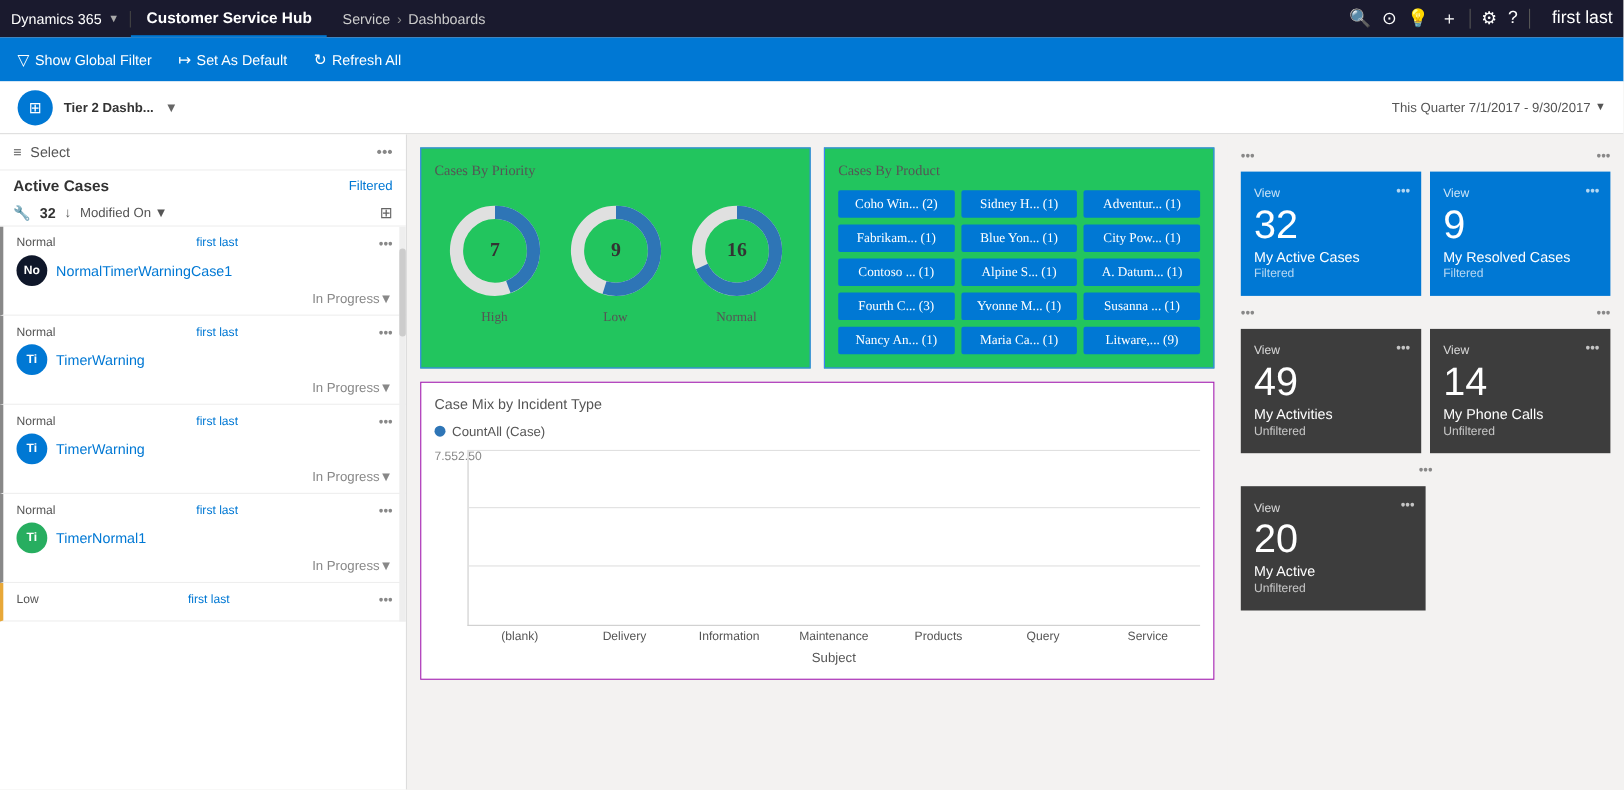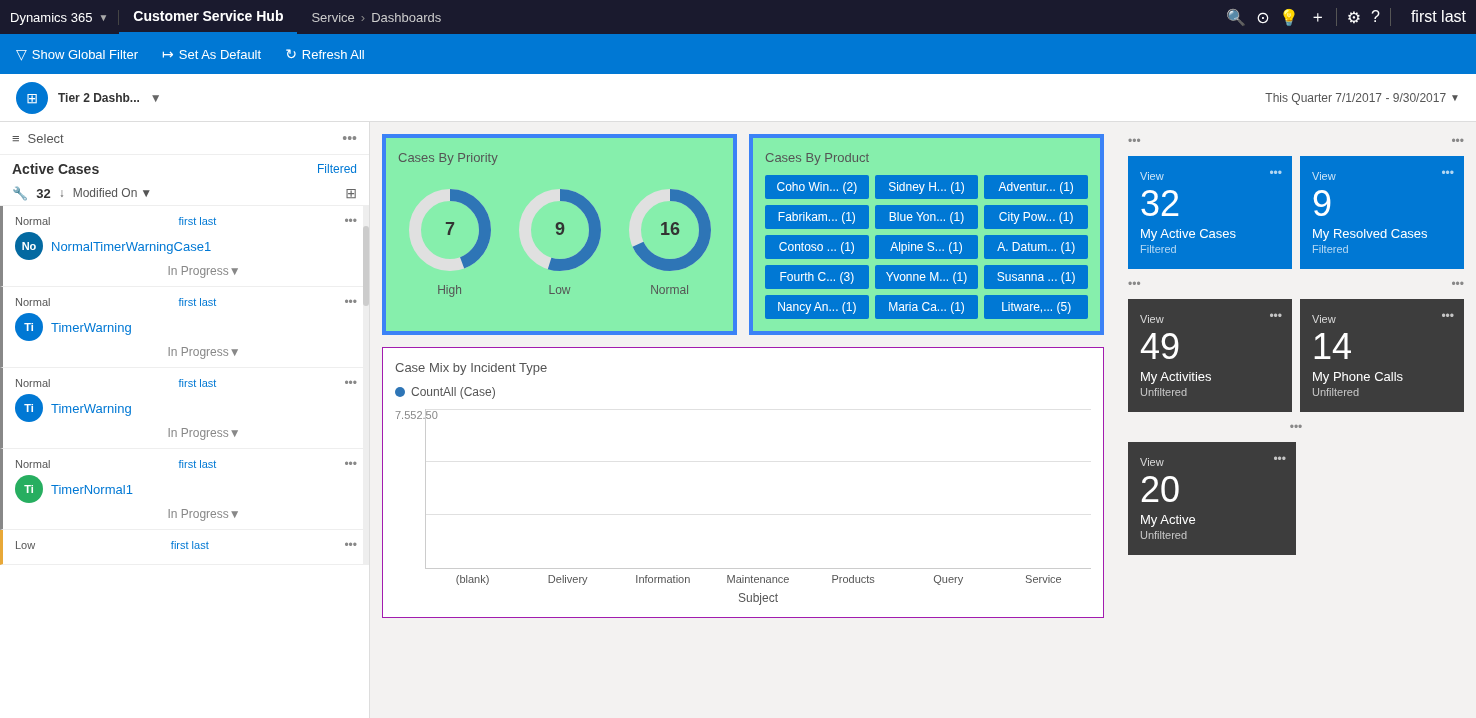--- a/index.html
+++ b/index.html
@@ -58,30 +58,30 @@
 
     .case-list { flex: 1; overflow-y: auto; }
     .case-item { border-bottom: 1px solid #eee; padding: 8px 12px; cursor: pointer; }
     .case-item-header { display: flex; align-items: center; justify-content: space-between; margin-bottom: 4px; }
     .case-priority { font-size: 11px; color: #555; }
     .case-owner { font-size: 11px; color: #0078d4; }
     .case-more { color: #888; font-size: 12px; cursor: pointer; }
     .case-main { display: flex; align-items: center; gap: 8px; margin-bottom: 4px; }
     .case-avatar { width: 28px; height: 28px; border-radius: 50%; display: flex; align-items: center; justify-content: center; color: #fff; font-size: 11px; font-weight: 600; flex-shrink: 0; }
     .case-name { font-size: 13px; color: #0078d4; font-weight: 500; }
-    .case-status { display: flex; align-items: center; justify-content: center; }
+    .case-status { display: flex; align-items: center; justify-content: flex-end; }
     .case-status-text { font-size: 12px; color: #888; padding-left: 36px; }
     .case-chevron { color: #888; font-size: 12px; cursor: pointer; }
 
     
     .center-panel { flex: 1; background: #f3f2f1; overflow-y: auto; padding: 12px; display: flex; flex-direction: column; gap: 12px; }
 
     
     .chart-row { display: flex; gap: 12px; }
-    .chart-card { background: #86efac; border: 4px solid #3b82f6; flex: 1; padding: 12px; }
+    .chart-card { background: #22c55e; border: 1px solid #3b82f6; flex: 1; padding: 12px; font-family: Liberation Serif, serif; }
     .chart-title { font-size: 13px; color: #555; margin-bottom: 10px; }
 
     
     .donut-row { display: flex; gap: 20px; justify-content: center; padding: 10px 0; }
     .donut-item { display: flex; flex-direction: column; align-items: center; gap: 8px; }
     .donut-label-text { font-size: 12px; color: #555; font-weight: 500; }
 
     
     .product-grid { display: grid; grid-template-columns: repeat(3, 1fr); gap: 6px; }
     .product-tag { background: #0078d4; color: #fff; padding: 5px 10px; font-size: 12px; text-align: center; border-radius: 2px; }
@@ -202,21 +202,21 @@
           <div style="width:6px; height:80px; background:#ccc; border-radius:3px; margin-top:20px;"></div>
         </div>
 
         <div class="case-item" style="border-left: 3px solid #888;">
           <div class="case-item-header">
             <span class="case-priority">Normal</span>
             <span class="case-owner">first last</span>
             <span class="case-more">•••</span>
           </div>
           <div class="case-main">
-            <div class="case-avatar" style="background:#0369a1;">No</div>
+            <div class="case-avatar" style="background:#0f172a;">No</div>
             <span class="case-name">NormalTimerWarningCase1</span>
           </div>
           <div class="case-status">
             <span class="case-status-text">In Progress</span>
             <span class="case-chevron">▼</span>
           </div>
         </div>
 
         <div class="case-item" style="border-left: 3px solid #888;">
           <div class="case-item-header">
@@ -324,21 +324,21 @@
           <div class="product-tag">Blue Yon... (1)</div>
           <div class="product-tag">City Pow... (1)</div>
           <div class="product-tag">Contoso ... (1)</div>
           <div class="product-tag">Alpine S... (1)</div>
           <div class="product-tag">A. Datum... (1)</div>
           <div class="product-tag">Fourth C... (3)</div>
           <div class="product-tag">Yvonne M... (1)</div>
           <div class="product-tag">Susanna ... (1)</div>
           <div class="product-tag">Nancy An... (1)</div>
           <div class="product-tag">Maria Ca... (1)</div>
-          <div class="product-tag">Litware,... (5)</div>
+          <div class="product-tag">Litware,... (9)</div>
         </div>
       </div>
     </div>
 
     <div class="bar-chart-card">
       <div class="chart-title">Case Mix by Incident Type</div>
       <div class="bar-chart-legend">
         <div class="legend-dot"></div>
         <span class="legend-label">CountAll (Case)</span>
       </div>

